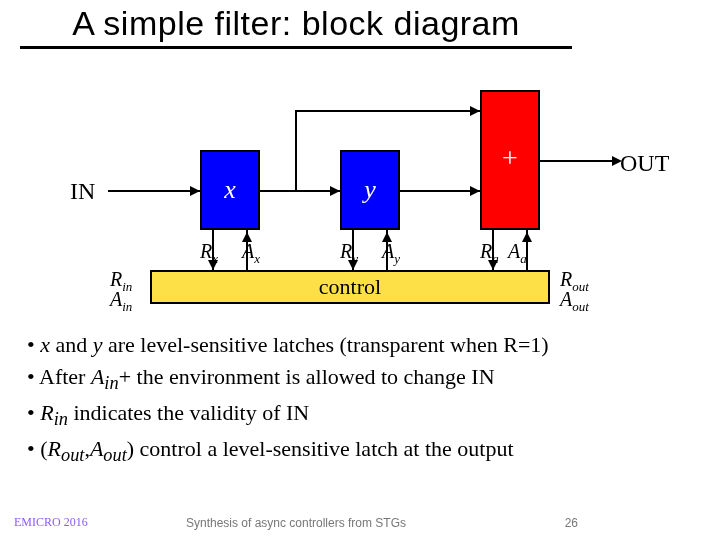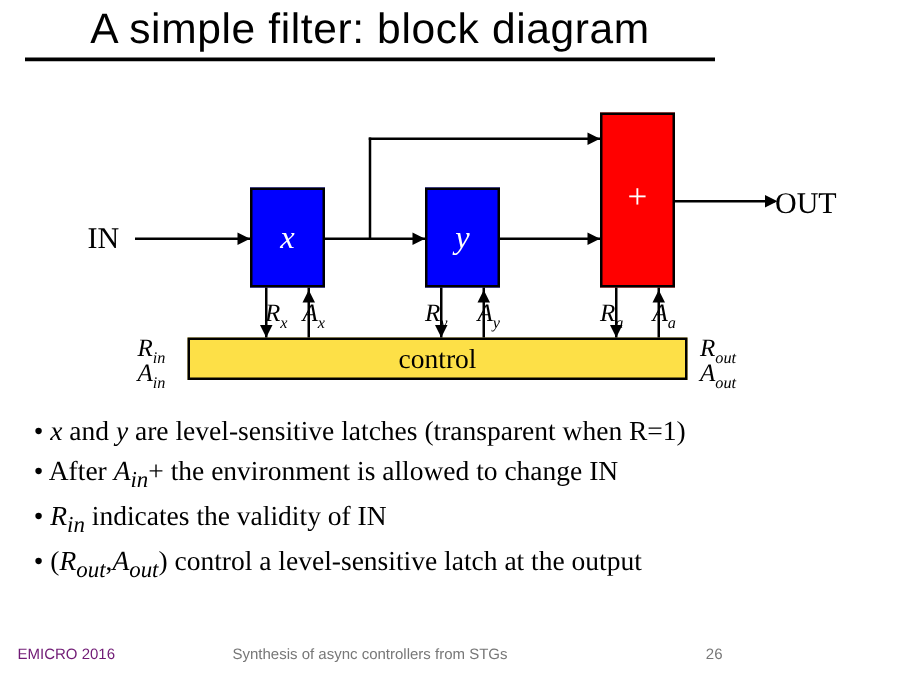--- a/index.html
+++ b/index.html
@@ -96,26 +96,26 @@
   .lbl.out { left: 620px; top: 80px; }
 
   .sub {
     position: absolute;
     font-style: italic;
     font-size: 20px;
   }
   .sub sub { font-style: italic; font-size: 0.65em; }
   .sub.rin { left: 110px; top: 198px; }
   .sub.ain { left: 110px; top: 218px; }
-  .sub.rx  { left: 200px; top: 170px; margin-left: 12px; }
+  .sub.rx  { left: 200px; top: 170px; }
   .sub.ax  { left: 242px; top: 170px; }
   .sub.ry  { left: 340px; top: 170px; }
   .sub.ay  { left: 382px; top: 170px; }
   .sub.ra  { left: 480px; top: 170px; }
-  .sub.aa  { left: 522px; top: 170px; }
+  .sub.aa  { left: 508px; top: 170px; }
   .sub.rout{ left: 560px; top: 198px; }
   .sub.aout{ left: 560px; top: 218px; }
 
   
   .ln { position: absolute; background: #000; }
   
   .ln.l1 { left: 108px; top: 120px; width: 92px; height: 2px; }
   
   .ln.l2 { left: 260px; top: 120px; width: 80px; height: 2px; }
   
@@ -185,22 +185,22 @@
   }
   .body p { margin: 0 0 2px 0; }
   .body i { font-style: italic; }
 
   
   .footer-left {
     position: absolute;
     bottom: 10px;
     left: 14px;
     font-size: 12px;
-    font-family: Liberation Sans, sans-serif;
-    color: #701a75;
+    font-family: Liberation Serif, serif;
+    color: #8b5cf6;
   }
   .footer-center {
     position: absolute;
     bottom: 10px;
     left: 0; right: 0;
     text-align: center;
     font-size: 12px;
     font-family: Arial, Helvetica, sans-serif;
     color: #777;
   }

